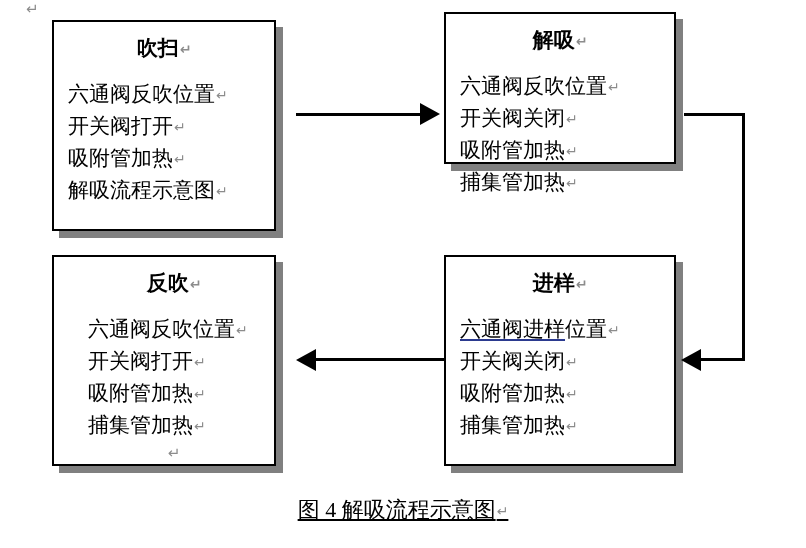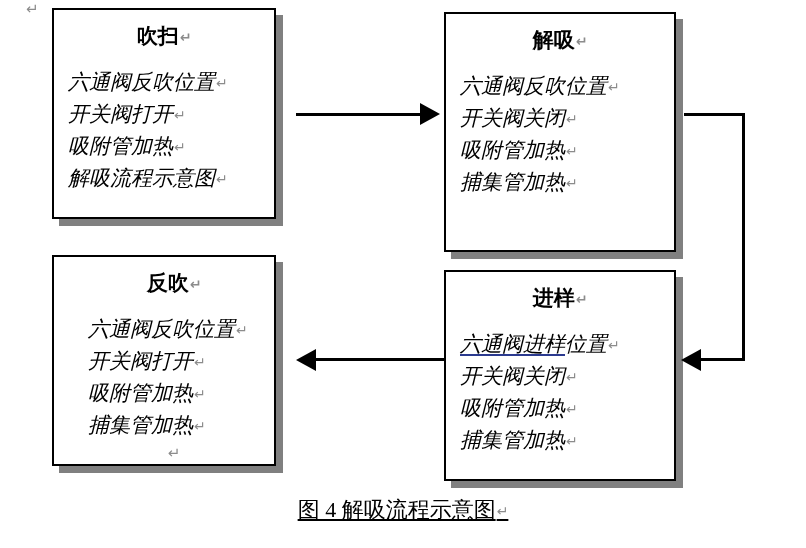--- a/index.html
+++ b/index.html
@@ -61,36 +61,35 @@
     white-space: nowrap;
   }
   .box-lines {
     margin-top: 20px;
     padding-left: 14px;
   }
   .box-line {
     font-size: 21px;
     line-height: 31px;
     white-space: nowrap;
-    font-style: italic;
   }
   .box-line.underlined .u {
     text-decoration: underline;
     text-decoration-color: #2b3a8f;
     text-underline-offset: 3px;
   }
   .box-trailing-mark {
     text-align: center;
     margin-top: 2px;
   }
 
-  #box-purge   { left: 52px;  top: 8px;  width: 224px; height: 211px; }
-  #box-desorb  { left: 444px; top: 12px;  width: 232px; height: 240px; }
+  #box-purge   { left: 52px;  top: 20px;  width: 224px; height: 211px; }
+  #box-desorb  { left: 444px; top: 12px;  width: 232px; height: 152px; }
   #box-backflush { left: 52px;  top: 255px; width: 224px; height: 211px; padding-left: 20px; }
-  #box-inject  { left: 444px; top: 270px; width: 232px; height: 211px; }
+  #box-inject  { left: 444px; top: 255px; width: 232px; height: 211px; }
 
   
   .conn {
     position: absolute;
     background: #000000;
   }
   .h-line { height: 3px; }
   .v-line { width: 3px; }
 
   .arrow-right {

